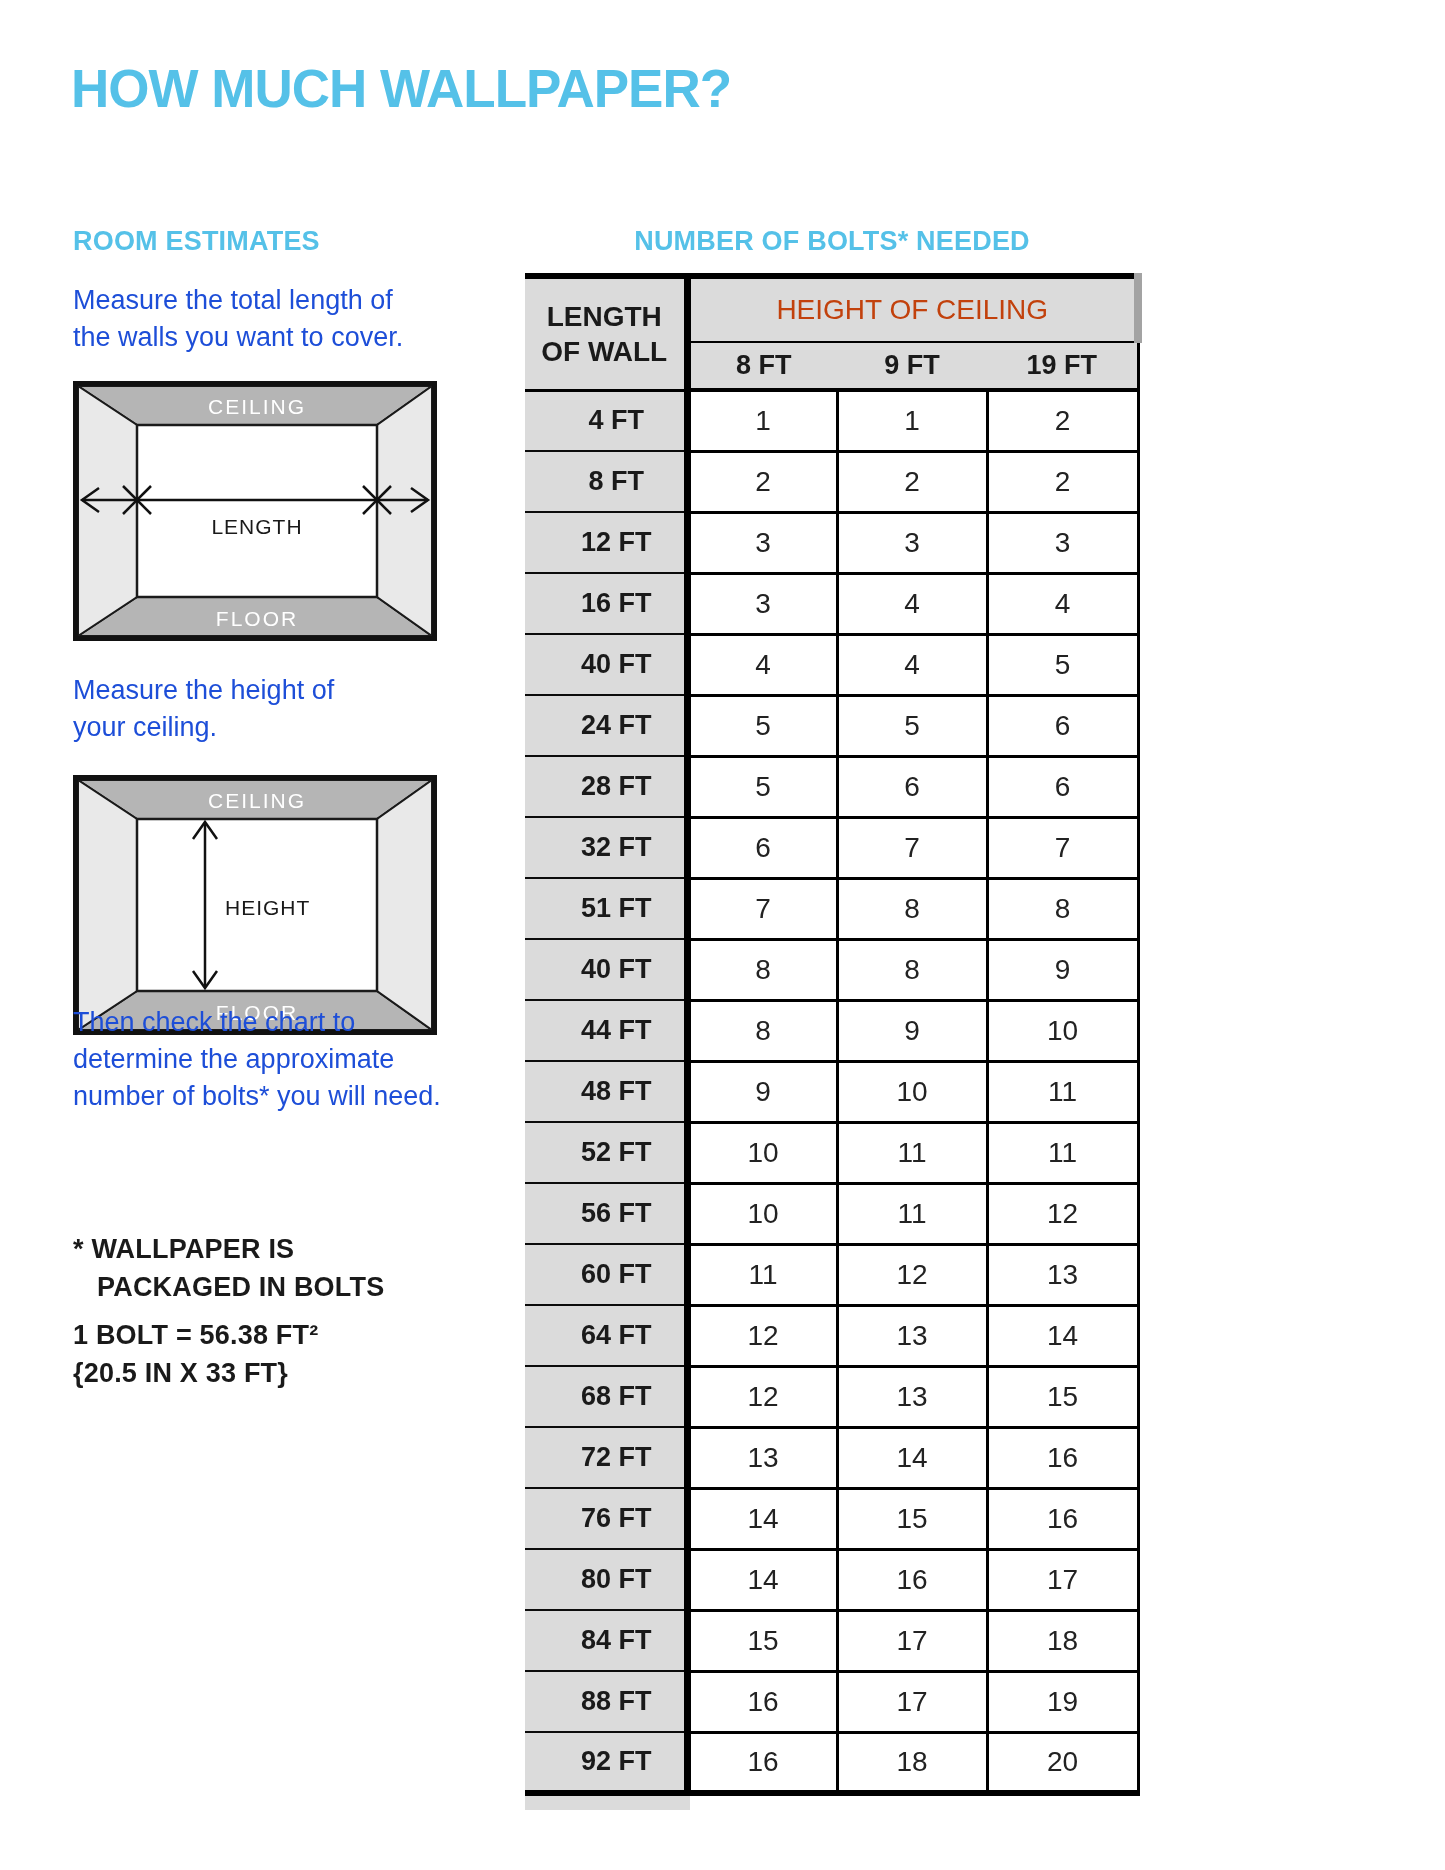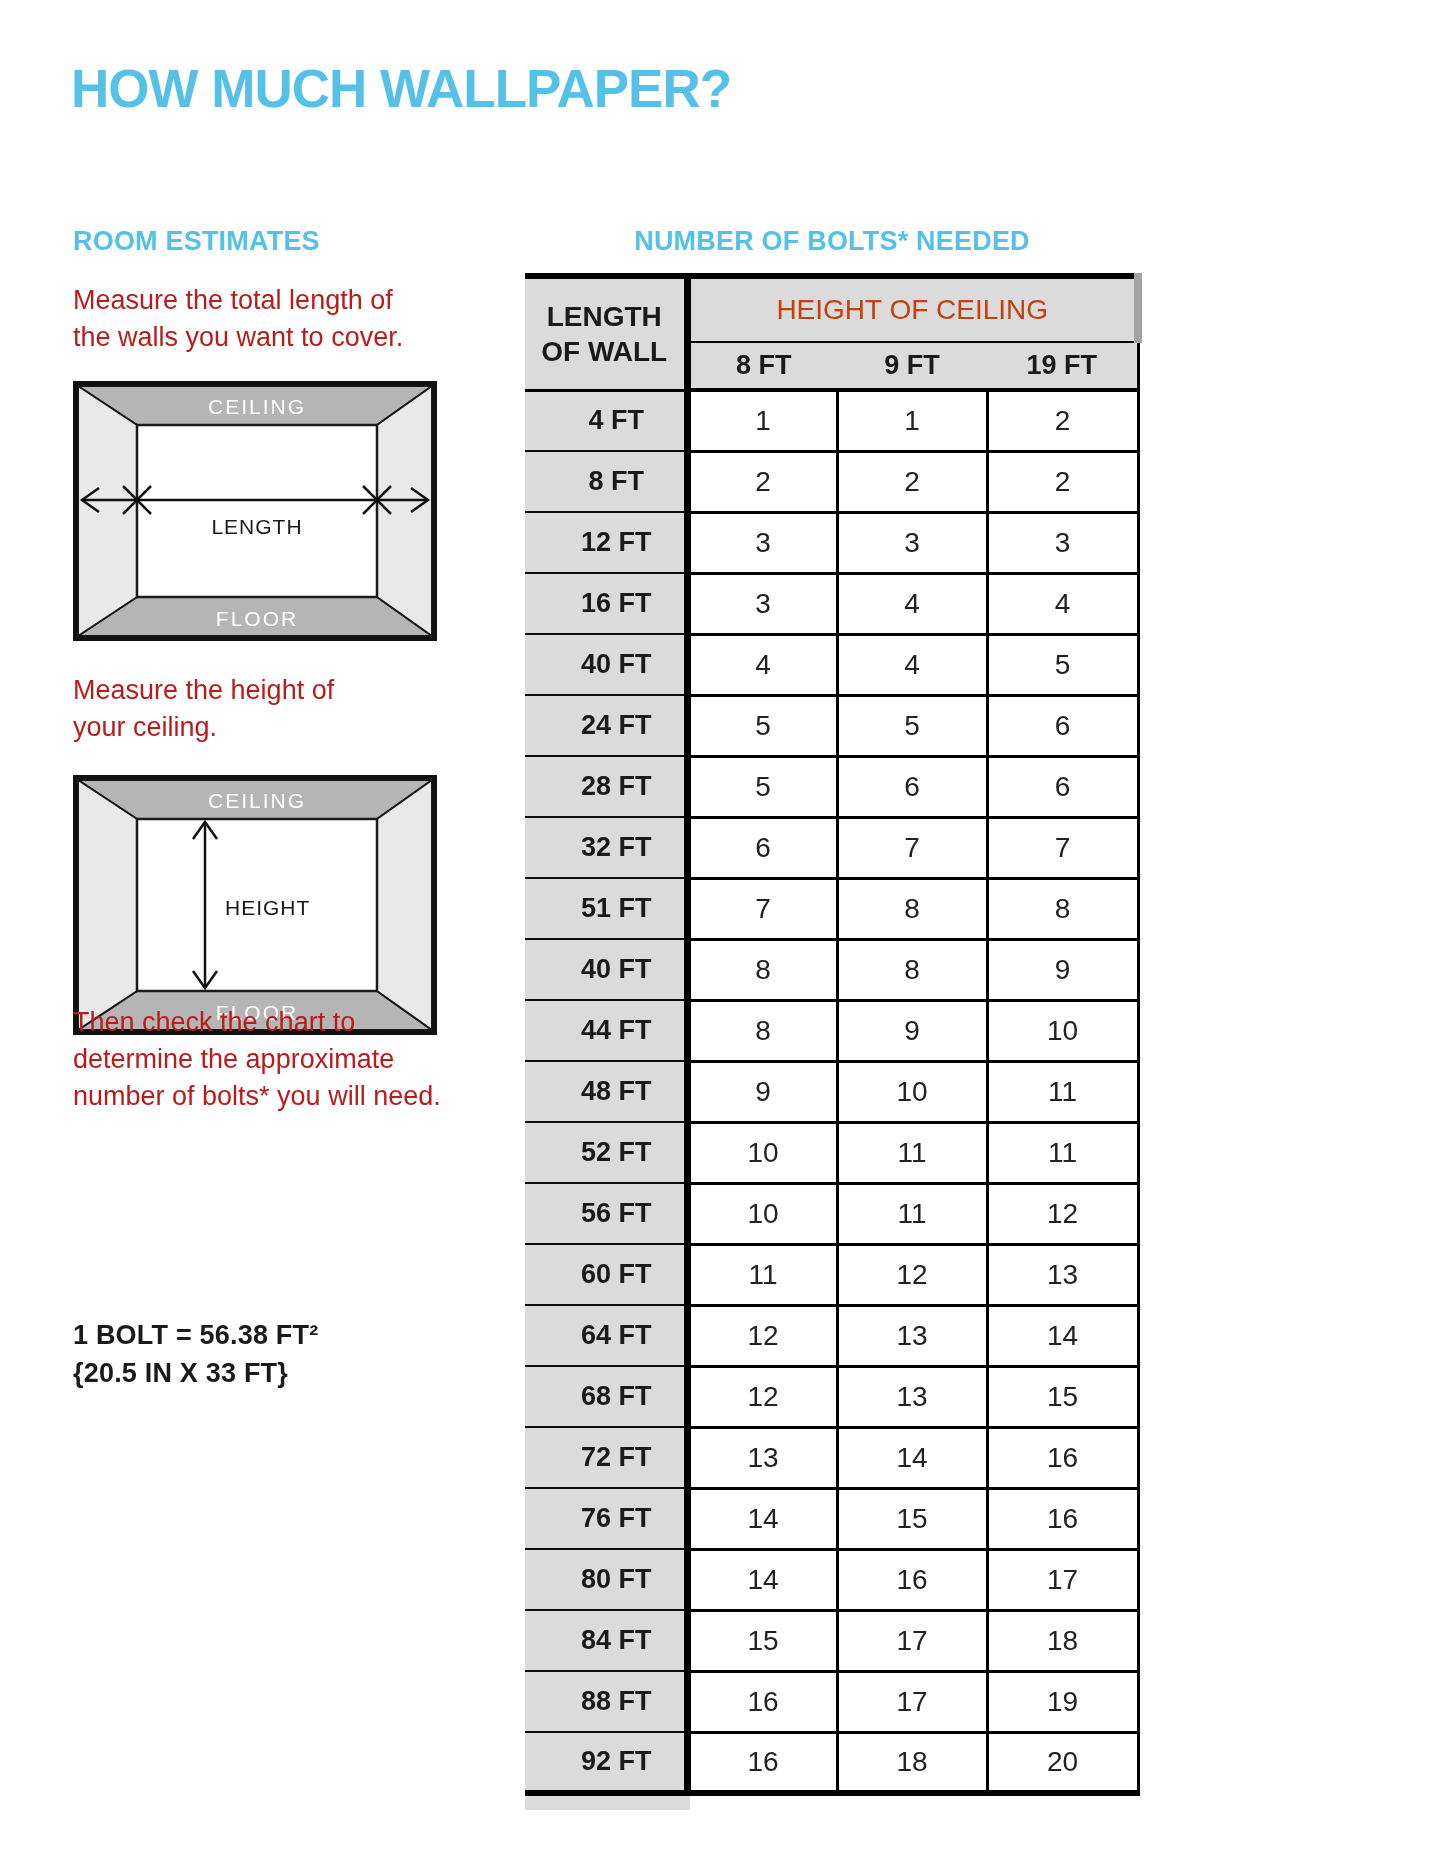--- a/index.html
+++ b/index.html
@@ -38,21 +38,21 @@
     letter-spacing: 0.2px;
   }
   #room-heading { position: absolute; left: 73px; top: 226px; }
   .para {
     position: absolute;
     left: 73px;
     margin: 0;
     font-size: 27px;
     line-height: 37px;
     white-space: pre-line;
-    color: #b91c1c;
+    color: #1d4ed8;
   }
   #para-length { top: 282px; }
   #para-height { top: 672px; }
   #para-chart  { top: 1004px; }
   .diagram { position: absolute; left: 73px; }
   #diagram-length { top: 381px; }
   #diagram-height { top: 775px; }
   .footnote, .boltspec {
     position: absolute;
     left: 73px;
@@ -194,20 +194,24 @@
       <polyline points="120,64 132,47 144,64"></polyline>
       <polyline points="120,196 132,213 144,196"></polyline>
     </g>
     <text class="measure-label" x="152" y="140" text-anchor="start">HEIGHT</text>
   </svg>
 
   <p class="para" id="para-chart">Then check the chart to
 determine the approximate
 number of bolts* you will need.</p>
 
+  <p class="footnote">
+    <span>* WALLPAPER IS</span><br>
+    <span class="indent">PACKAGED IN BOLTS</span>
+  </p>
 
   <p class="boltspec">
     <span>1 BOLT = 56.38 FT²</span><br>
     <span>{20.5 IN X 33 FT}</span>
   </p>
 
   <div class="right-col">
     <h2 class="sec-heading table-title">NUMBER OF BOLTS* NEEDED</h2>
 
     <table class="bolts">

